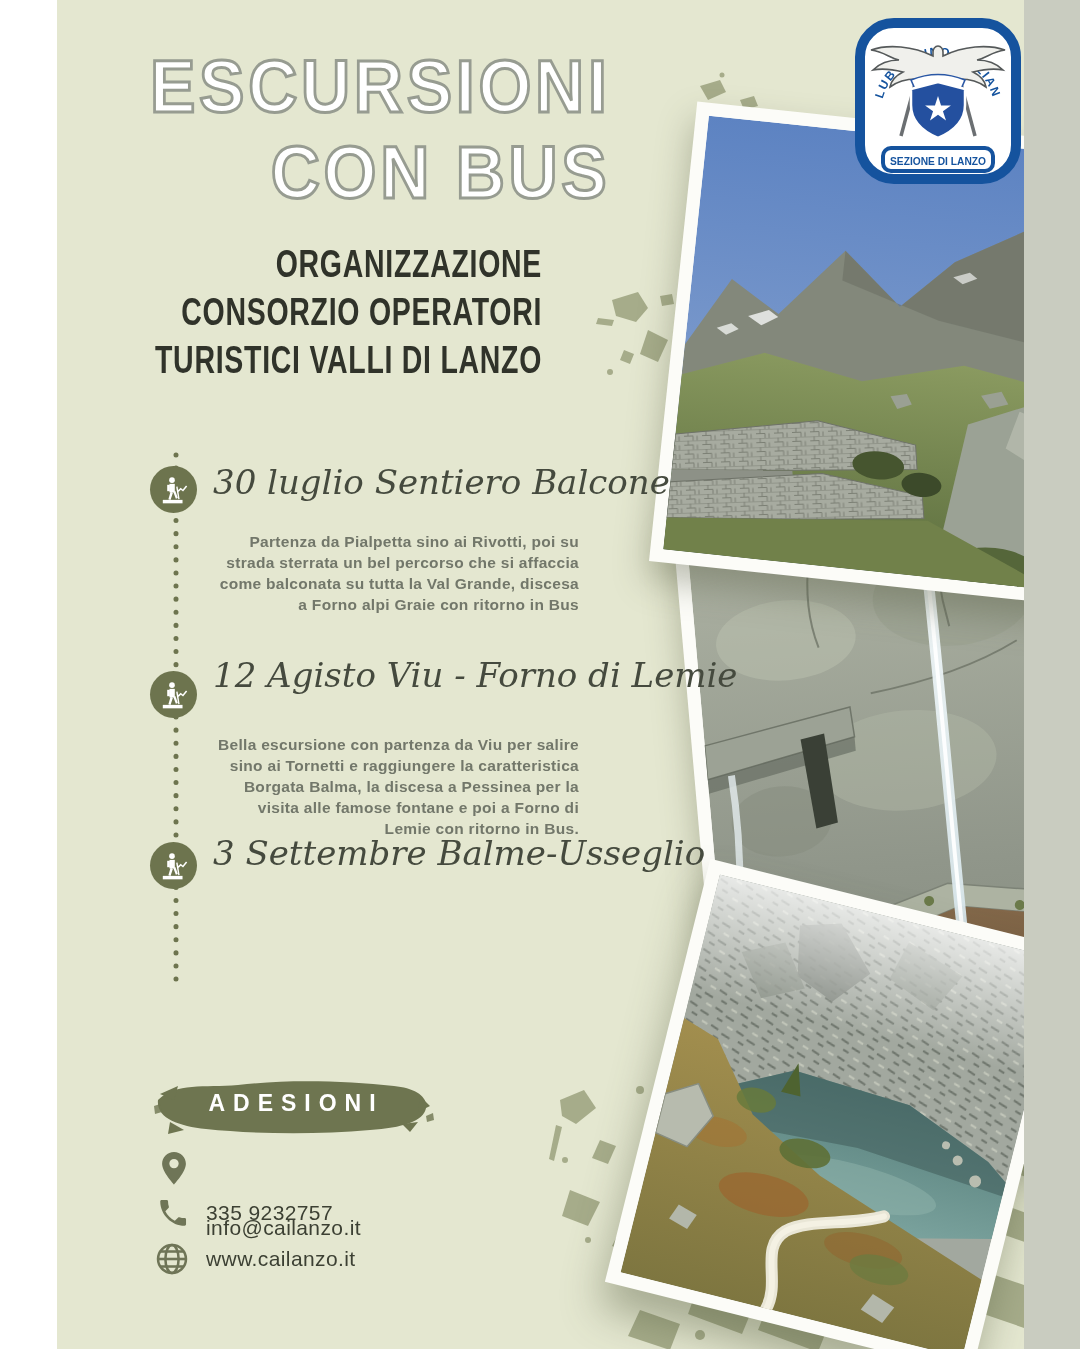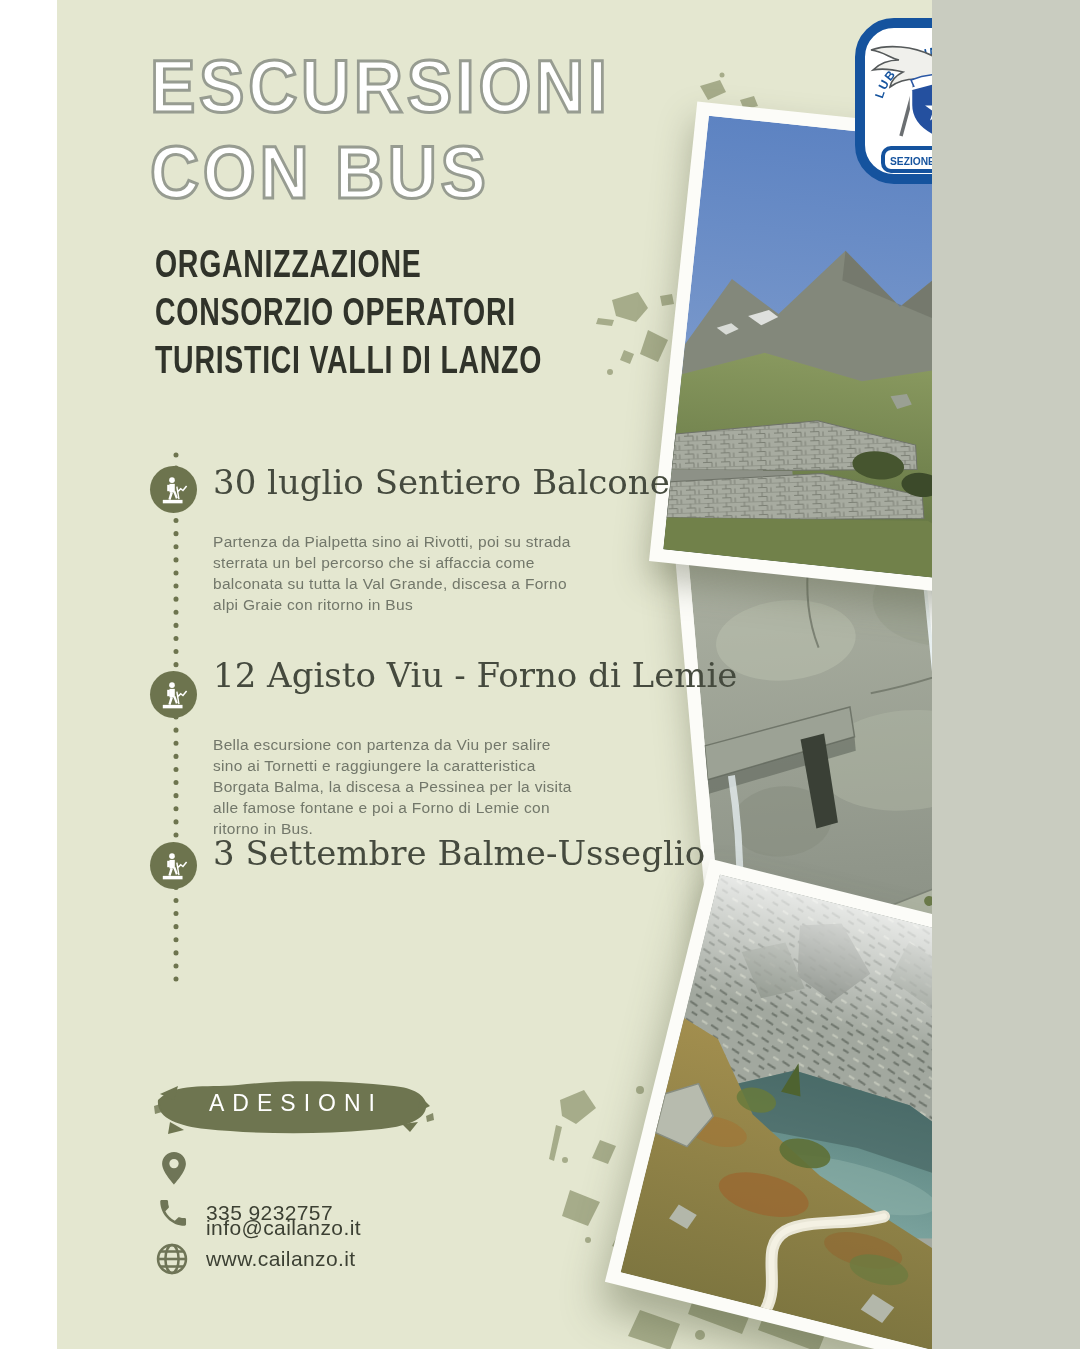--- a/index.html
+++ b/index.html
@@ -1,18 +1,18 @@
 <!DOCTYPE html>
 <html><head>
 <meta charset="utf-8">
 <style>
   html,body{margin:0;padding:0;background:#c9ccc0;}
   .canvas{
-    position:relative; width:932px; height:1349px; overflow:hidden;
-    background:#e4e7d0; font-family:"Liberation Sans", sans-serif;
+    position:relative; width:1024px; height:1349px; overflow:hidden;
+    background:#e4e7d0; font-family:"Liberation Sans", sans-serif;text-align:right;
   }
   .left-strip{position:absolute;left:0;top:0;width:57px;height:1349px;background:#ffffff;z-index:2;}
   .grunge{position:absolute;left:0;top:0;z-index:1;}
 
   
   .title{
     position:absolute;left:150px;top:44px;z-index:5;
     font-weight:bold;font-size:74px;line-height:86px;letter-spacing:4px;
     color:#ffffff;-webkit-text-stroke:3px #979c91;
     transform:scaleX(.92);transform-origin:0 0;white-space:nowrap;
@@ -24,37 +24,37 @@
   }
 
   
   .dotline{position:absolute;left:166px;top:450px;z-index:3;}
   .event-icon{
     position:absolute;width:47px;height:47px;border-radius:50%;
     background:#6d744e;z-index:4;display:flex;align-items:center;justify-content:center;
   }
   .event-title{
     position:absolute;left:213px;z-index:5;
-    font-family:"DejaVu Serif", serif;
+    font-family:"DejaVu Serif", serif;font-style:italic;
     font-size:34px;color:#454a3e;white-space:nowrap;
   }
   .event-desc{
     position:absolute;left:213px;width:366px;z-index:5;
-    font-size:15.5px;line-height:21px;letter-spacing:.3px;color:#72776a;
+    font-size:15.5px;line-height:21px;letter-spacing:.3px;color:#72776a;font-weight:bold;
   }
   .i1{left:150px;top:466px}.t1{top:462px}.d1{top:531px}
   .i2{left:150px;top:671px}.t2{top:655px}.d2{top:734px}
   .i3{left:150px;top:842px}.t3{top:833px}.d3{top:893px}
 
   
   .cta{position:absolute;left:150px;top:1066px;width:284px;height:74px;z-index:5;}
   .cta svg{position:absolute;inset:0;}
   .cta-label{
     position:absolute;inset:0;display:flex;align-items:center;justify-content:center;
-    color:#ffffff;font-weight:normal;font-size:23px;letter-spacing:8px;padding-left:8px;
+    color:#ffffff;font-weight:bold;font-size:23px;letter-spacing:8px;padding-left:8px;
   }
   .contact-icon{position:absolute;z-index:5;}
   .contact-text{position:absolute;left:206px;z-index:5;font-size:21px;letter-spacing:.4px;color:#3c4033;}
   .c1i{left:157px;top:1150px}.c1t{top:1216px}
   .c2i{left:156px;top:1196px}.c2t{top:1201px}
   .c3i{left:154px;top:1241px}.c3t{top:1247px}
 
   
   .polaroid{position:absolute;background:#fcfcf8;box-shadow:0 18px 34px rgba(84,90,62,.38);}
   .polaroid svg{display:block;}

